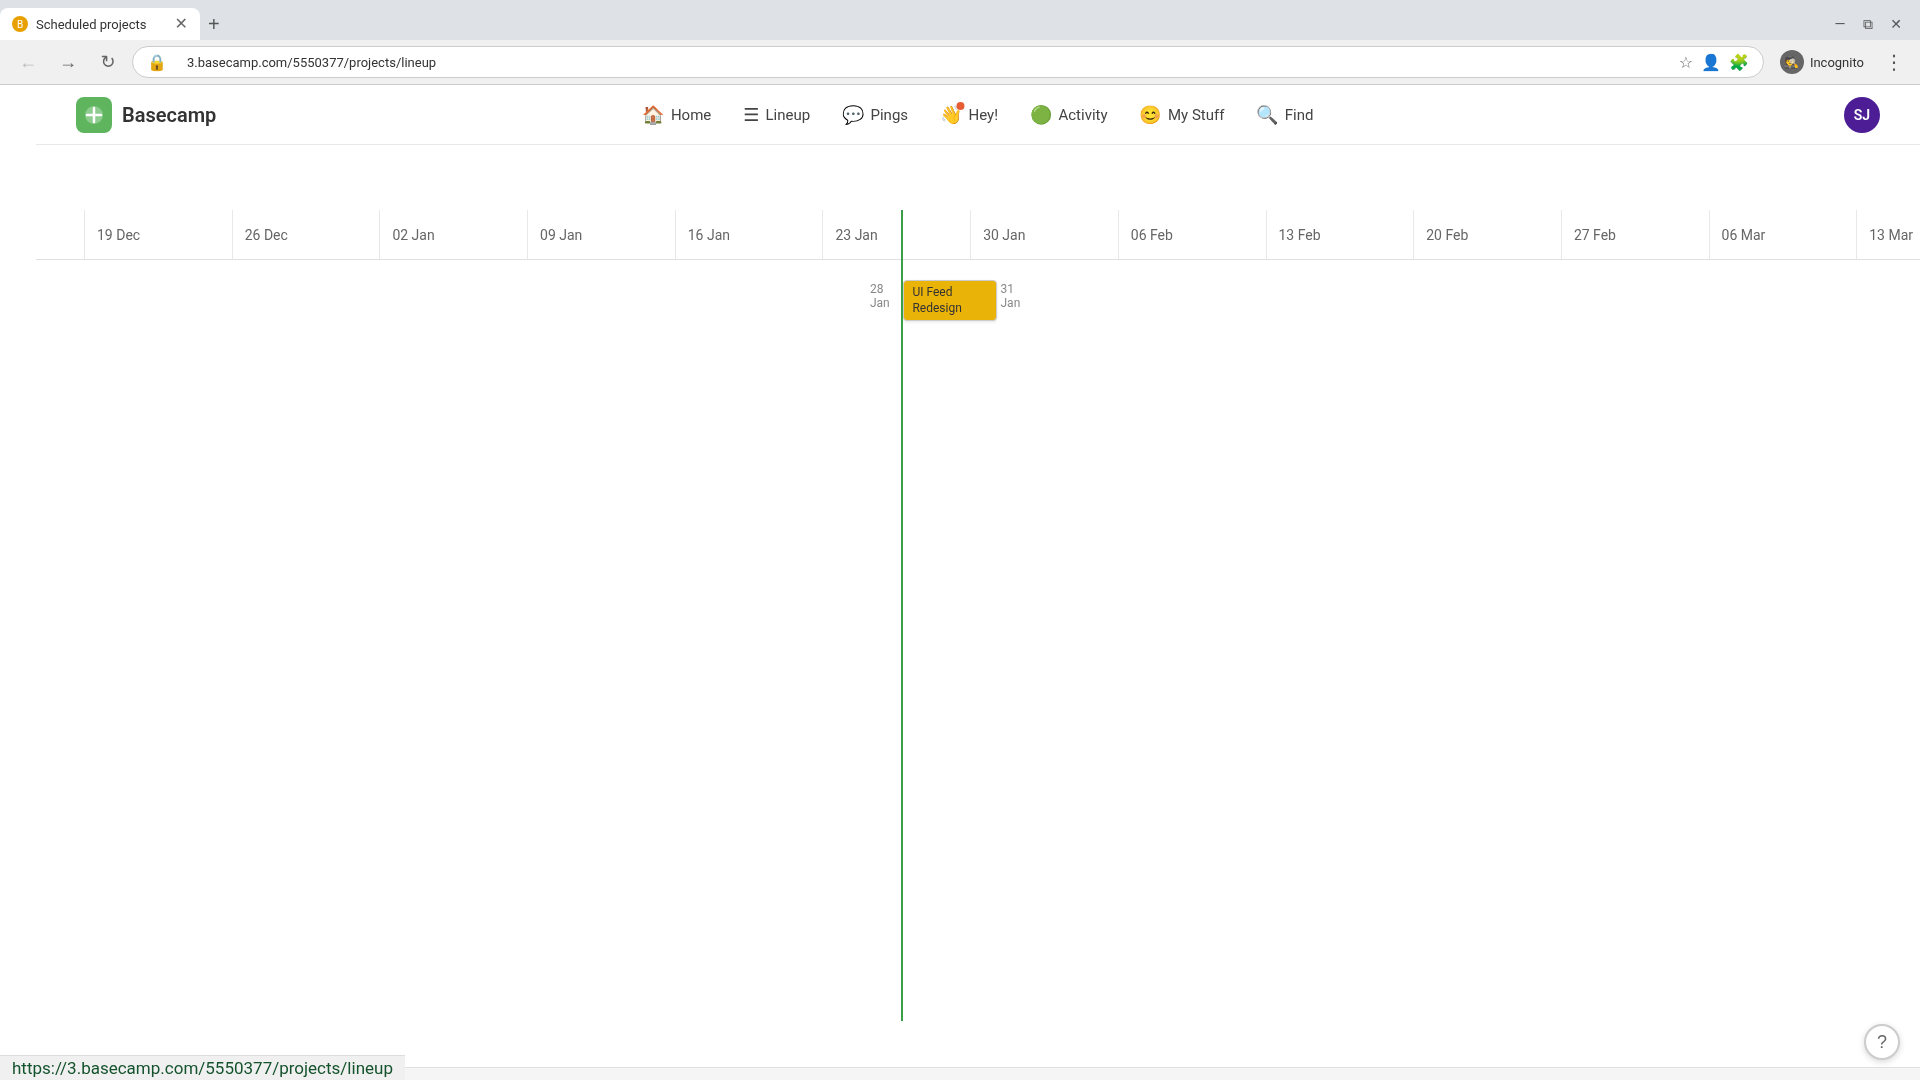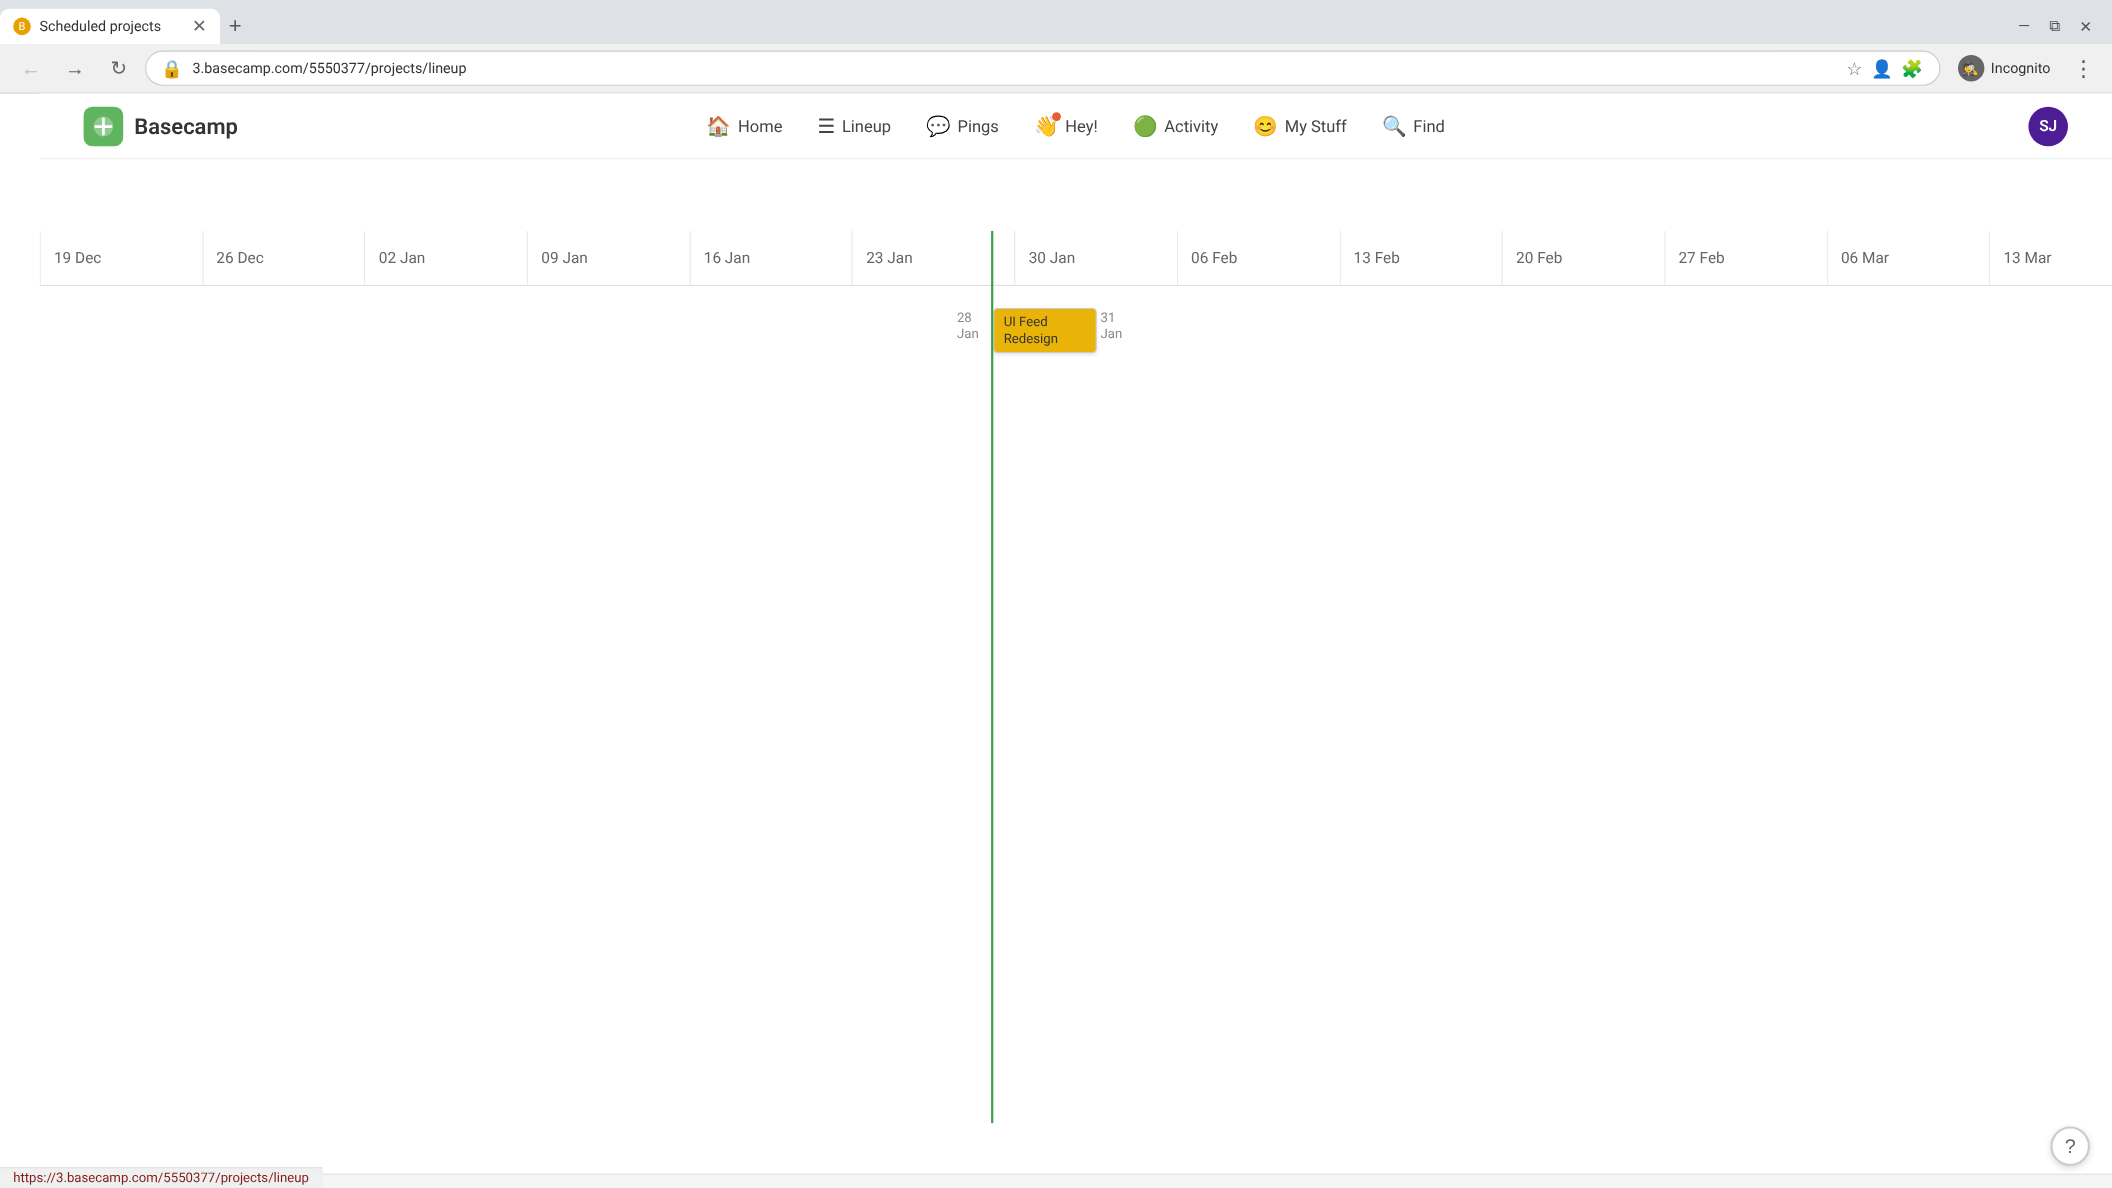--- a/index.html
+++ b/index.html
@@ -13,21 +13,21 @@
     .tab-title { flex: 1; white-space: nowrap; overflow: hidden; text-overflow: ellipsis; }
     .tab-close { cursor: pointer; color: #666; font-size: 16px; line-height: 1; }
     .new-tab-btn { background: none; border: none; font-size: 20px; color: #555; cursor: pointer; padding: 0 8px; }
     .window-controls { margin-left: auto; display: flex; gap: 4px; padding-right: 12px; align-items: center; }
     .win-ctrl { width: 24px; height: 24px; display: flex; align-items: center; justify-content: center; cursor: pointer; color: #555; font-size: 14px; }
 
     .address-bar-row { display: flex; align-items: center; padding: 6px 12px; gap: 8px; background: #f0f0f0; height: 44px; }
     .nav-btn { background: none; border: none; cursor: pointer; color: #666; font-size: 18px; width: 32px; height: 32px; display: flex; align-items: center; justify-content: center; border-radius: 50%; }
     .nav-btn.disabled { color: #bbb; cursor: default; }
     .address-bar { flex: 1; display: flex; align-items: center; background: #fff; border: 1px solid #ccc; border-radius: 20px; padding: 4px 14px; gap: 8px; height: 32px; }
-    .address-text { flex: 1; font-size: 13px; color: #333; }
+    .address-text { flex: 1; font-size: 13px; color: #333; margin-left: 12px; }
     .address-icons { display: flex; gap: 8px; align-items: center; }
     .addr-icon { color: #666; font-size: 16px; cursor: pointer; }
     .browser-actions { display: flex; gap: 8px; align-items: center; }
     .incognito-btn { display: flex; align-items: center; gap: 6px; background: none; border: none; cursor: pointer; font-size: 13px; color: #333; padding: 4px 8px; border-radius: 4px; }
     .incognito-icon { width: 24px; height: 24px; border-radius: 50%; background: #666; display: flex; align-items: center; justify-content: center; color: white; font-size: 12px; }
     .menu-dots { font-size: 20px; cursor: pointer; color: #555; padding: 4px; }
 
     
     .app { height: calc(1080px - 84px); display: flex; flex-direction: column; padding-left: 36px; }
 
@@ -58,21 +58,21 @@
 
     
     .project-bar { position: absolute; top: 135px; display: flex; align-items: flex-start; z-index: 4; }
     .project-card { background: #eab308; border: 1px solid #ccc; border-radius: 4px; padding: 4px 8px; font-size: 12px; color: #333; min-width: 40px; box-shadow: 0 1px 3px rgba(0,0,0,0.1); }
 
     
     .scrollbar-row { position: absolute; bottom: 0; left: 0; right: 0; height: 14px; background: #f5f5f5; border-top: 1px solid #e0e0e0; display: flex; align-items: center; }
     .scrollbar-thumb { width: 40px; height: 8px; background: #ccc; border-radius: 4px; margin-left: 8px; }
 
     
-    .status-bar { position: fixed; bottom: 0; left: 0; background: #f0f0f0; border-top: 1px solid #ddd; padding: 2px 12px; font-size: 12px; color: #7f1d1d; z-index: 100; }
+    .status-bar { position: fixed; bottom: 0; left: 0; background: #f0f0f0; border-top: 1px solid #ddd; padding: 2px 12px; font-size: 17px; color: #14532d; z-index: 100; }
 
     
     .help-btn { position: fixed; bottom: 20px; right: 20px; width: 36px; height: 36px; border-radius: 50%; background: #fff; border: 2px solid #ccc; display: flex; align-items: center; justify-content: center; cursor: pointer; font-size: 18px; color: #666; box-shadow: 0 2px 6px rgba(0,0,0,0.15); z-index: 100; }
   </style>
 </head>
 <body>
 
 <div class="browser-chrome">
   <div class="tab-bar">
     <div class="tab">
@@ -156,21 +156,21 @@
       </a>
     </div>
 
     <div class="nav-avatar">SJ</div>
   </nav>
 
   <div class="timeline-container">
 
 
     <div class="date-ruler" id="date-ruler">
-    <div class="date-col" style="min-width: 147.692px; max-width: 147.692px;">19 Dec</div>
+    <div class="date-col" style="min-width: 147.692px; max-width: 147.692px; margin-left: 48px;">19 Dec</div>
         <div class="date-col" style="min-width: 147.692px; max-width: 147.692px;">26 Dec</div>
         <div class="date-col" style="min-width: 147.692px; max-width: 147.692px;">02 Jan</div>
         <div class="date-col" style="min-width: 147.692px; max-width: 147.692px;">09 Jan</div>
         <div class="date-col" style="min-width: 147.692px; max-width: 147.692px;">16 Jan</div>
         <div class="date-col" style="min-width: 147.692px; max-width: 147.692px;">23 Jan</div>
         <div class="date-col" style="min-width: 147.692px; max-width: 147.692px;">30 Jan</div>
         <div class="date-col" style="min-width: 147.692px; max-width: 147.692px;">06 Feb</div>
         <div class="date-col" style="min-width: 147.692px; max-width: 147.692px;">13 Feb</div>
         <div class="date-col" style="min-width: 147.692px; max-width: 147.692px;">20 Feb</div>
         <div class="date-col" style="min-width: 147.692px; max-width: 147.692px;">27 Feb</div>

